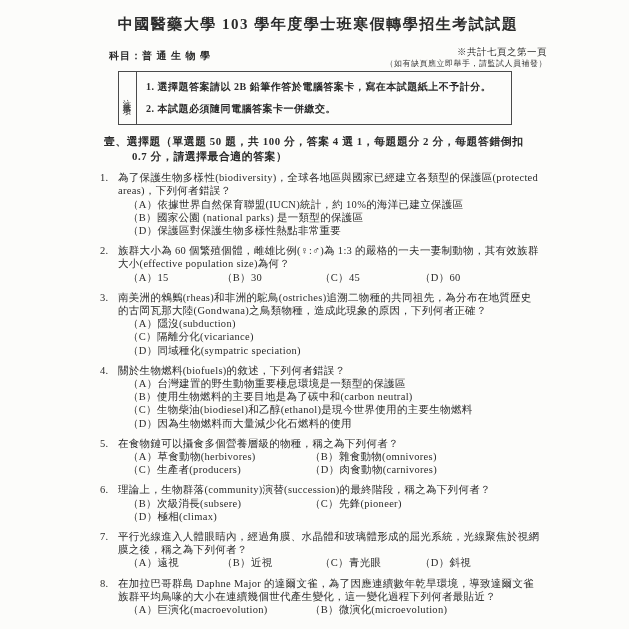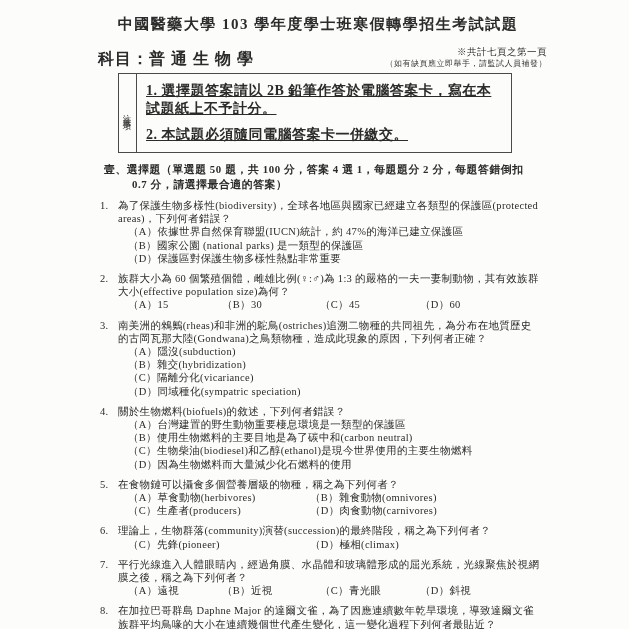--- a/index.html
+++ b/index.html
@@ -10,35 +10,35 @@
     font-family:"Liberation Serif","DejaVu Serif",serif;
     color:#2b2b2b;
     position:relative;overflow:hidden;
   }
   .content{padding:13px 88px 0 95px;}
   .exam-title{
     text-align:center;font-size:15px;font-weight:bold;
     letter-spacing:1.5px;margin:2px 0 13px 0;white-space:nowrap;
   }
   .header-row{display:flex;justify-content:space-between;align-items:flex-start;}
-  .subject-line{font-size:16px;font-weight:bold;letter-spacing:1px;margin-left:3px;margin-top:2px;}
+  .subject-line{font-size:10px;font-weight:bold;letter-spacing:1px;margin-left:14px;margin-top:2px;}
   .header-notes{text-align:right;line-height:1.15;margin-right:-6px;}
   .page-count-note{font-size:9.5px;letter-spacing:0.5px;}
   .missing-page-note{font-size:8px;letter-spacing:0.5px;margin-top:1px;color:#3a3a3a;}
   .notice-box{
     margin:3px 29px 0 23px;border:1px solid #4a4a4a;
     display:flex;align-items:stretch;background:#fcfcfa;
   }
   .notice-label{
     width:17px;border-right:1px solid #4a4a4a;
     display:flex;align-items:center;justify-content:center;
     writing-mode:vertical-rl;text-orientation:upright;
     font-size:8.5px;letter-spacing:3px;padding:3px 0;color:#333;
   }
-  .notice-items{padding:6px 8px 6px 9px;font-size:14px;font-weight:bold;letter-spacing:0.5px;text-decoration:underline;}
+  .notice-items{padding:6px 8px 6px 9px;font-size:10px;font-weight:bold;letter-spacing:0.5px;}
   .notice-item{margin:2px 0 8px 0;}
   .notice-item:last-child{margin-bottom:2px;}
   .section-heading{
     margin:9px 0 2px 9px;font-size:10.8px;font-weight:bold;
     line-height:15px;letter-spacing:0.6px;
     padding-left:28px;text-indent:-28px;
   }
   .q{position:relative;margin:7px 0 0 5px;padding-left:18px;font-size:10.5px;line-height:13.2px;letter-spacing:0.3px;}
   .q-num{position:absolute;left:0;top:0;}
   .stem{margin:0;}
@@ -74,21 +74,21 @@
         <div class="notice-item">2. 本試題必須隨同電腦答案卡一併繳交。</div>
       </div>
     </div>
 
     <div class="section-heading">壹、選擇題（單選題 50 題，共 100 分，答案 4 選 1，每題題分 2 分，每題答錯倒扣 0.7 分，請選擇最合適的答案）</div>
 
     <div class="q">
       <span class="q-num">1.</span>
       <div class="stem"><span>為了保護生物多樣性(biodiversity)，全球各地區與國家已經建立各類型的保護區(protected areas)，下列何者</span><span class="u">錯誤</span><span>？</span></div>
       <div class="opts-stack">
-        <div>（A）依據世界自然保育聯盟(IUCN)統計，約 47%的海洋已建立保護區</div>
+        <div>（A）依據世界自然保育聯盟(IUCN)統計，約 10%的海洋已建立保護區</div>
         <div>（B）國家公園 (national parks) 是一類型的保護區</div>
         <div>（D）保護區對保護生物多樣性熱點非常重要</div>
       </div>
     </div>
 
     <div class="q">
       <span class="q-num">2.</span>
       <div class="stem"><span>族群大小為 60 個繁殖個體，雌雄比例(♀:♂)為 1:3 的嚴格的一夫一妻制動物，其有效族群大小(effective population size)為何？</span></div>
       <div class="opts-row">
         <span>（A）15</span>
@@ -96,21 +96,20 @@
         <span>（C）45</span>
         <span>（D）60</span>
       </div>
     </div>
 
     <div class="q">
       <span class="q-num">3.</span>
       <div class="stem"><span>南美洲的鶆䴈(rheas)和非洲的鴕鳥(ostriches)追溯二物種的共同祖先，為分布在地質歷史的古岡瓦那大陸(Gondwana)之鳥類物種，造成此現象的原因，下列何者正確？</span></div>
       <div class="opts-stack">
         <div>（A）隱沒(subduction)</div>
-        <div>（B）雜交(hybridization)</div>
         <div>（C）隔離分化(vicariance)</div>
         <div>（D）同域種化(sympatric speciation)</div>
       </div>
     </div>
 
     <div class="q">
       <span class="q-num">4.</span>
       <div class="stem"><span>關於生物燃料(biofuels)的敘述，下列何者</span><span class="u">錯誤</span><span>？</span></div>
       <div class="opts-stack">
         <div>（A）台灣建置的野生動物重要棲息環境是一類型的保護區</div>
@@ -128,20 +127,21 @@
         <span>（B）雜食動物(omnivores)</span>
         <span>（C）生產者(producers)</span>
         <span>（D）肉食動物(carnivores)</span>
       </div>
     </div>
 
     <div class="q">
       <span class="q-num">6.</span>
       <div class="stem"><span>理論上，生物群落(community)演替(succession)的最終階段，稱之為下列何者？</span></div>
       <div class="opts-grid">
+        <span>（B）次級消長(subsere)</span>
         <span>（C）先鋒(pioneer)</span>
         <span>（D）極相(climax)</span>
       </div>
     </div>
 
     <div class="q">
       <span class="q-num">7.</span>
       <div class="stem"><span>平行光線進入人體眼睛內，經過角膜、水晶體和玻璃體形成的屈光系統，光線聚焦於視網膜之後，稱之為下列何者？</span></div>
       <div class="opts-row">
         <span>（A）遠視</span>

